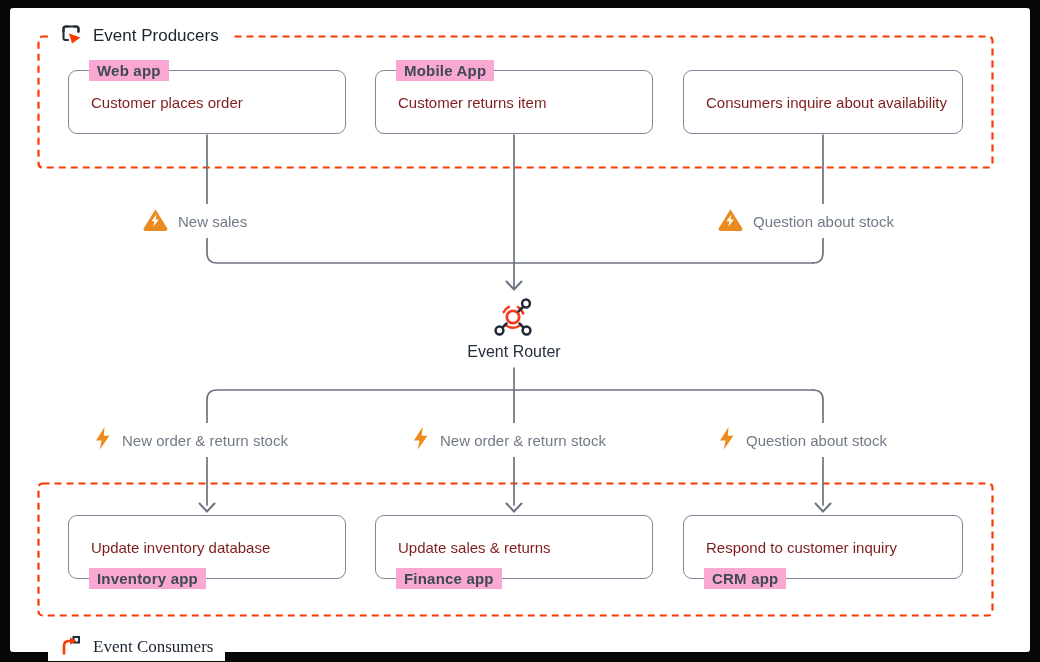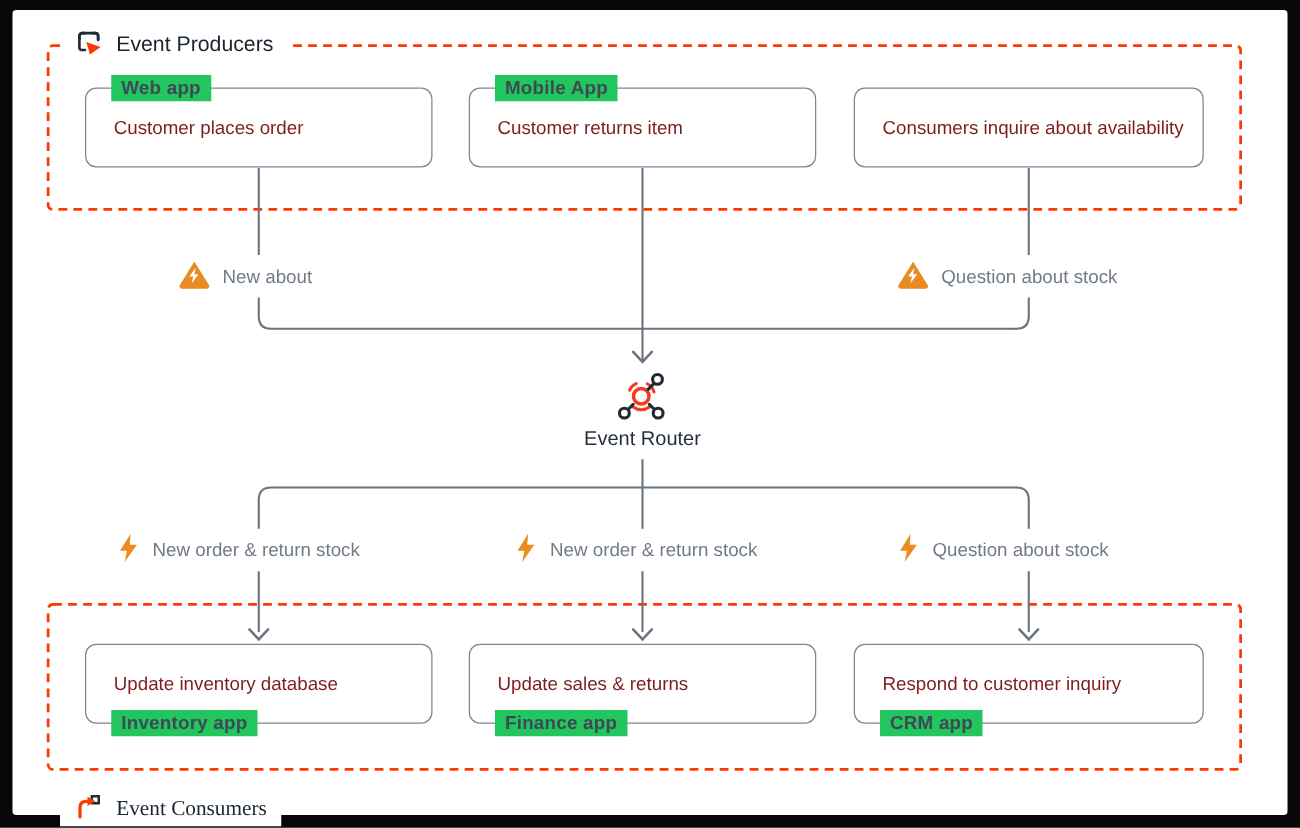--- a/index.html
+++ b/index.html
@@ -10,21 +10,21 @@
   .canvas{
     position:absolute;left:10px;top:8px;right:10px;bottom:10px;
     background:#ffffff;border-radius:3px;
   }
   .wires{position:absolute;left:0;top:0;z-index:0;}
   .app-box{
     position:absolute;box-sizing:border-box;width:278px;height:64px;
     border:1.5px solid #7e8798;border-radius:9px;background:#fff;z-index:2;
   }
   .legend{
-    position:absolute;top:-11px;left:20px;background:#22c55e;padding:0 8px;
+    position:absolute;top:-11px;left:20px;background:#f9a8d4;padding:0 8px;
     font-size:15px;font-weight:700;color:#3f4956;letter-spacing:.2px;white-space:nowrap;line-height:21px;
   }
   .legend.bottom{top:auto;bottom:-11px;}
   .box-text{
     position:absolute;left:0;top:0;right:0;bottom:0;display:flex;align-items:center;
     padding-left:22px;font-size:15px;color:#7f1d1d;white-space:nowrap;
   }
   .group-label{
     position:absolute;display:flex;align-items:center;gap:11px;background:#fff;
     padding:0 12px;height:28px;font-size:17px;font-weight:500;color:#1b2530;z-index:3;white-space:nowrap;
@@ -91,21 +91,21 @@
       <div class="box-text">Consumers inquire about availability</div>
     </div>
 
     <div class="event-label" style="left:129px;top:196px;">
       <span>
         <svg width="27" height="25" viewBox="0 0 27 25">
           <path d="M13.5,2.2 L25.2,21.2 A1.9,1.9 0 0 1 23.6,24 H3.4 A1.9,1.9 0 0 1 1.8,21.2 Z" fill="#e98b20"></path>
           <polygon points="14.6,7.2 9.4,14.2 12.6,14.2 11.2,19.8 16.8,12.4 13.5,12.4" fill="#ffffff"></polygon>
         </svg>
       </span>
-      <span>New about</span>
+      <span>New sales</span>
     </div>
     <div class="event-label" style="left:704px;top:196px;">
       <span>
         <svg width="27" height="25" viewBox="0 0 27 25">
           <path d="M13.5,2.2 L25.2,21.2 A1.9,1.9 0 0 1 23.6,24 H3.4 A1.9,1.9 0 0 1 1.8,21.2 Z" fill="#e98b20"></path>
           <polygon points="14.6,7.2 9.4,14.2 12.6,14.2 11.2,19.8 16.8,12.4 13.5,12.4" fill="#ffffff"></polygon>
         </svg>
       </span>
       <span>Question about stock</span>
     </div>

